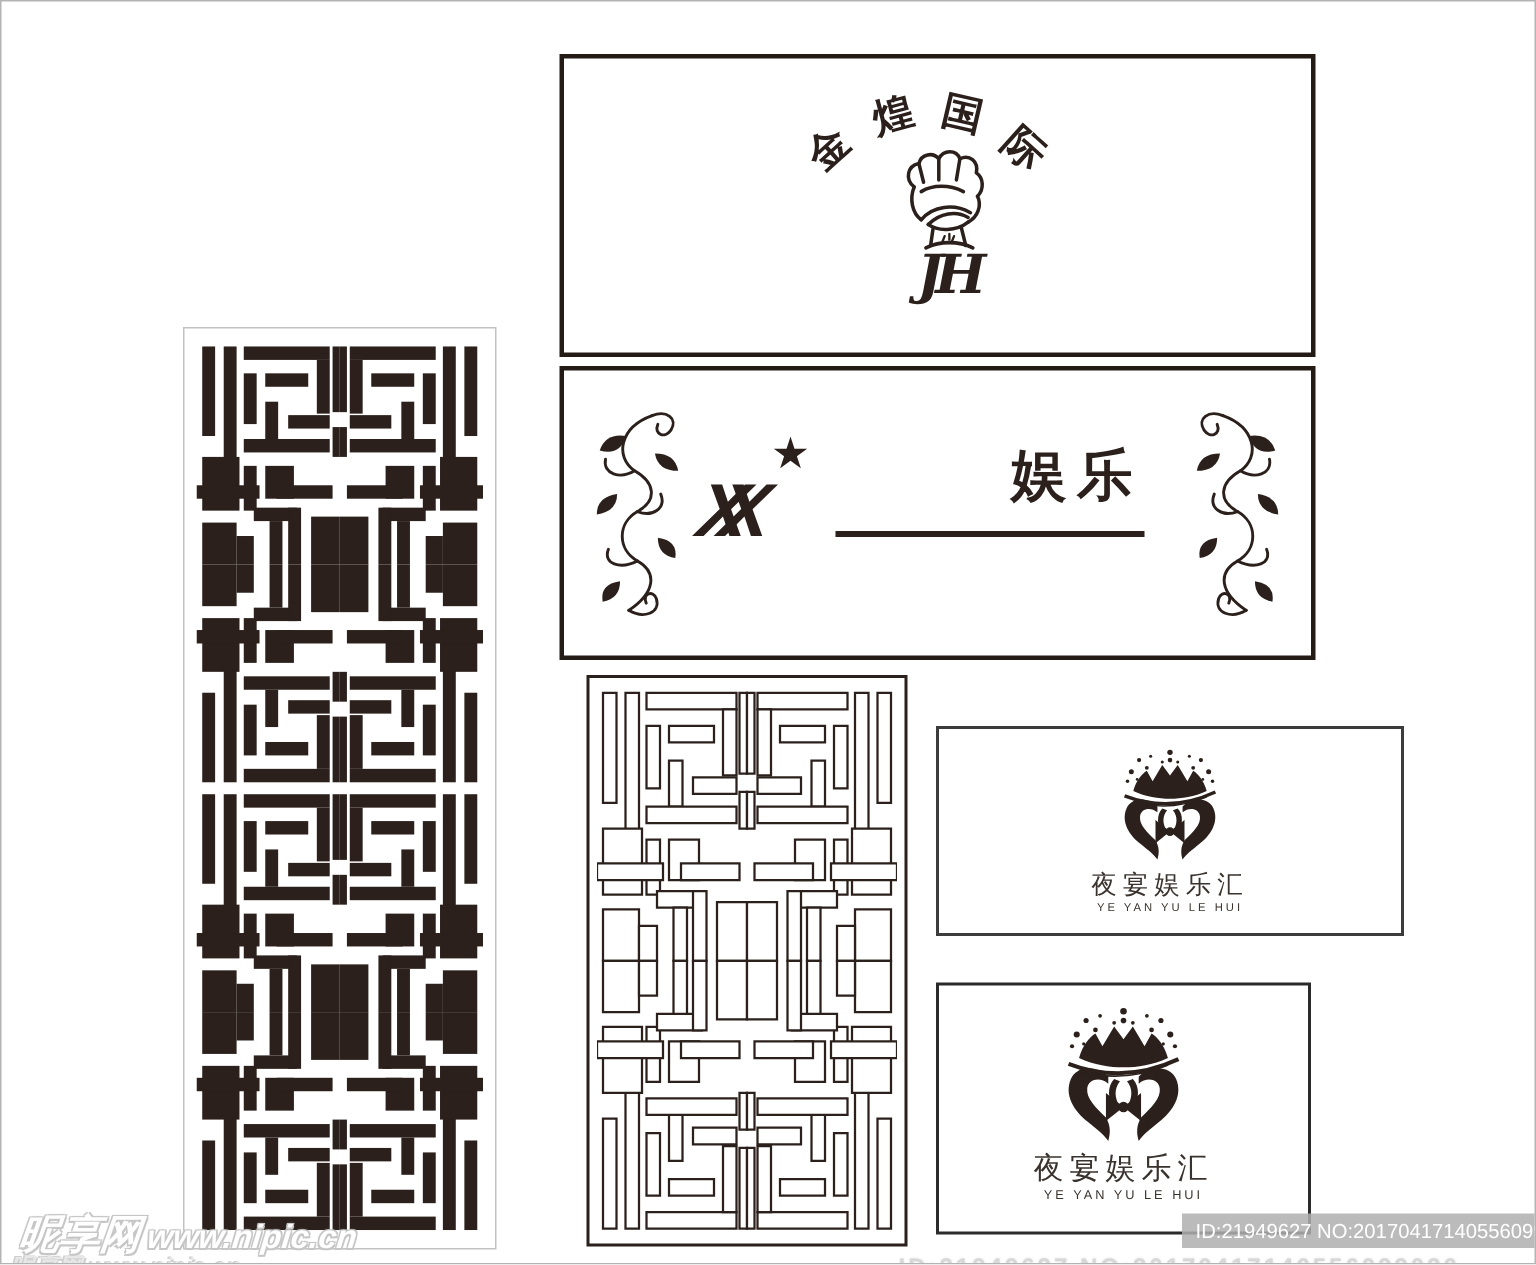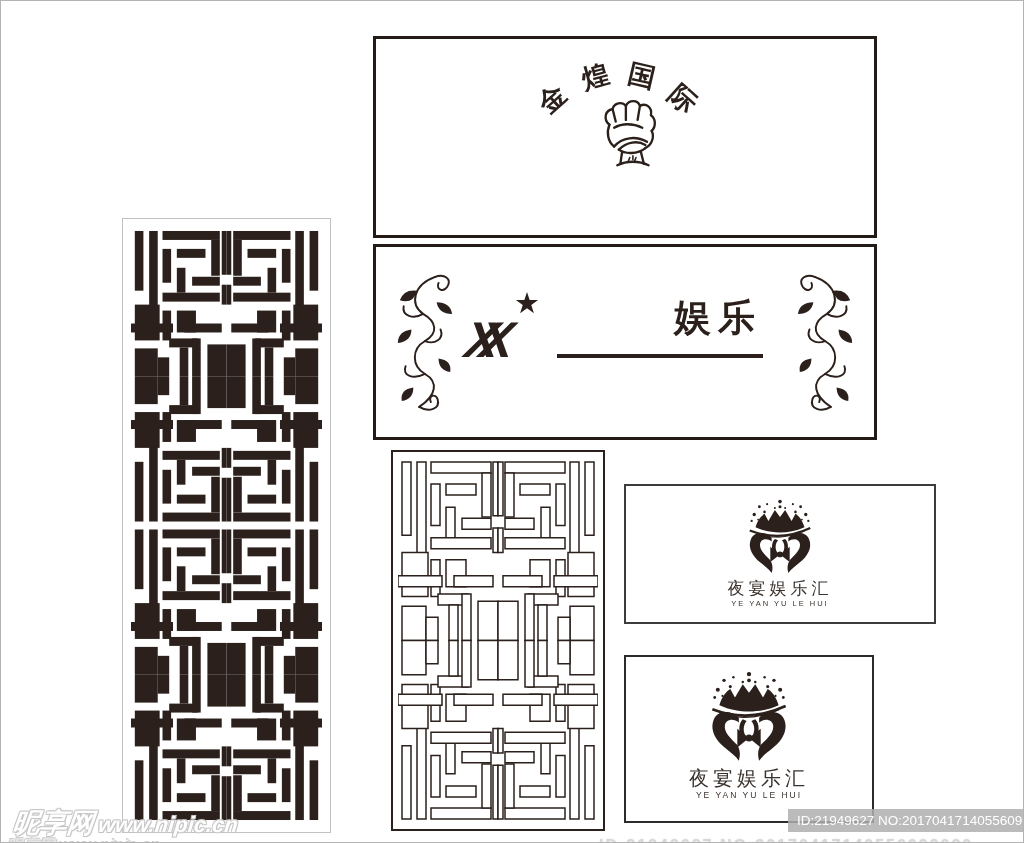--- a/index.html
+++ b/index.html
@@ -147,20 +147,21 @@
 <div class="canvas">
 
   <div class="panel" id="jinhuang">
     <span class="arc-char ac0">金</span>
     <span class="arc-char ac1">煌</span>
     <span class="arc-char ac2">国</span>
     <span class="arc-char ac3">际</span>
     <svg id="fist-svg" viewBox="0 0 110 96">
       <use href="#fist"></use>
     </svg>
+    <div class="jh-script">JH</div>
   </div>
 
   <div class="panel" id="xinxing">
     <svg class="orn orn-left" viewBox="0 0 64 150">
         <use href="#orn"></use>
       </svg>
     <svg class="orn orn-right" viewBox="0 0 64 150">
         <use href="#orn"></use>
       </svg>
     <span class="xx-star">★</span>

